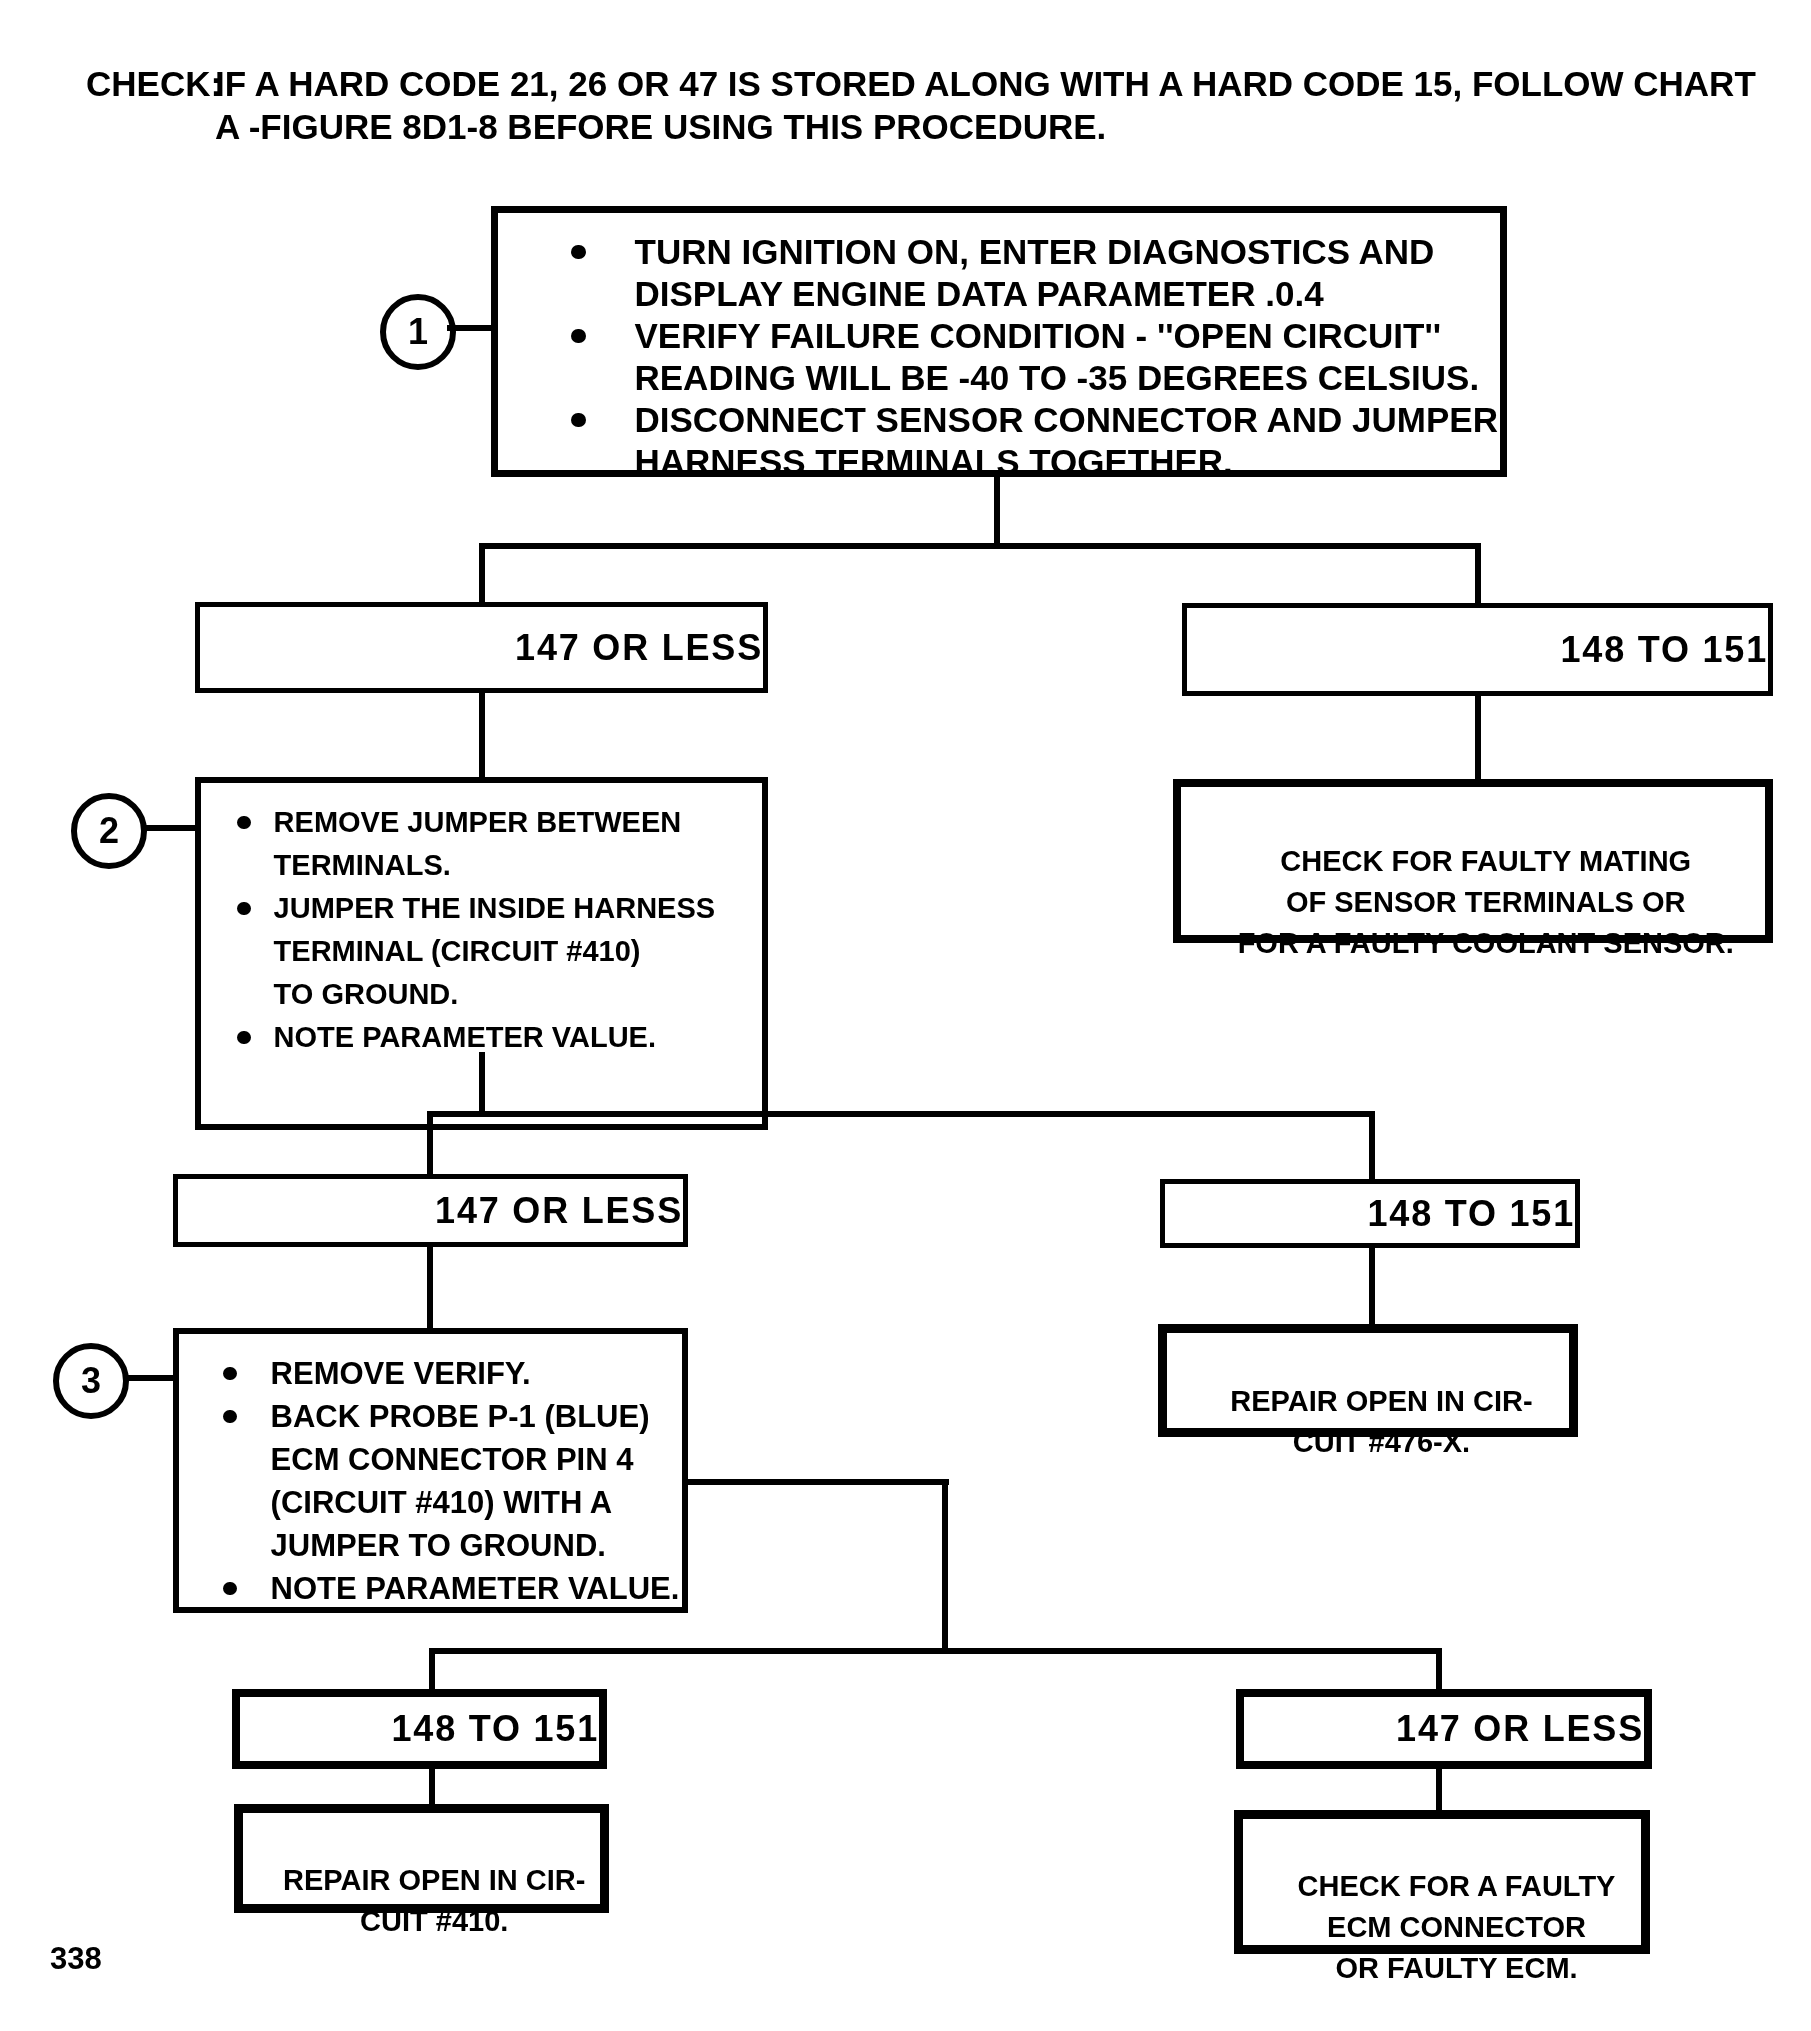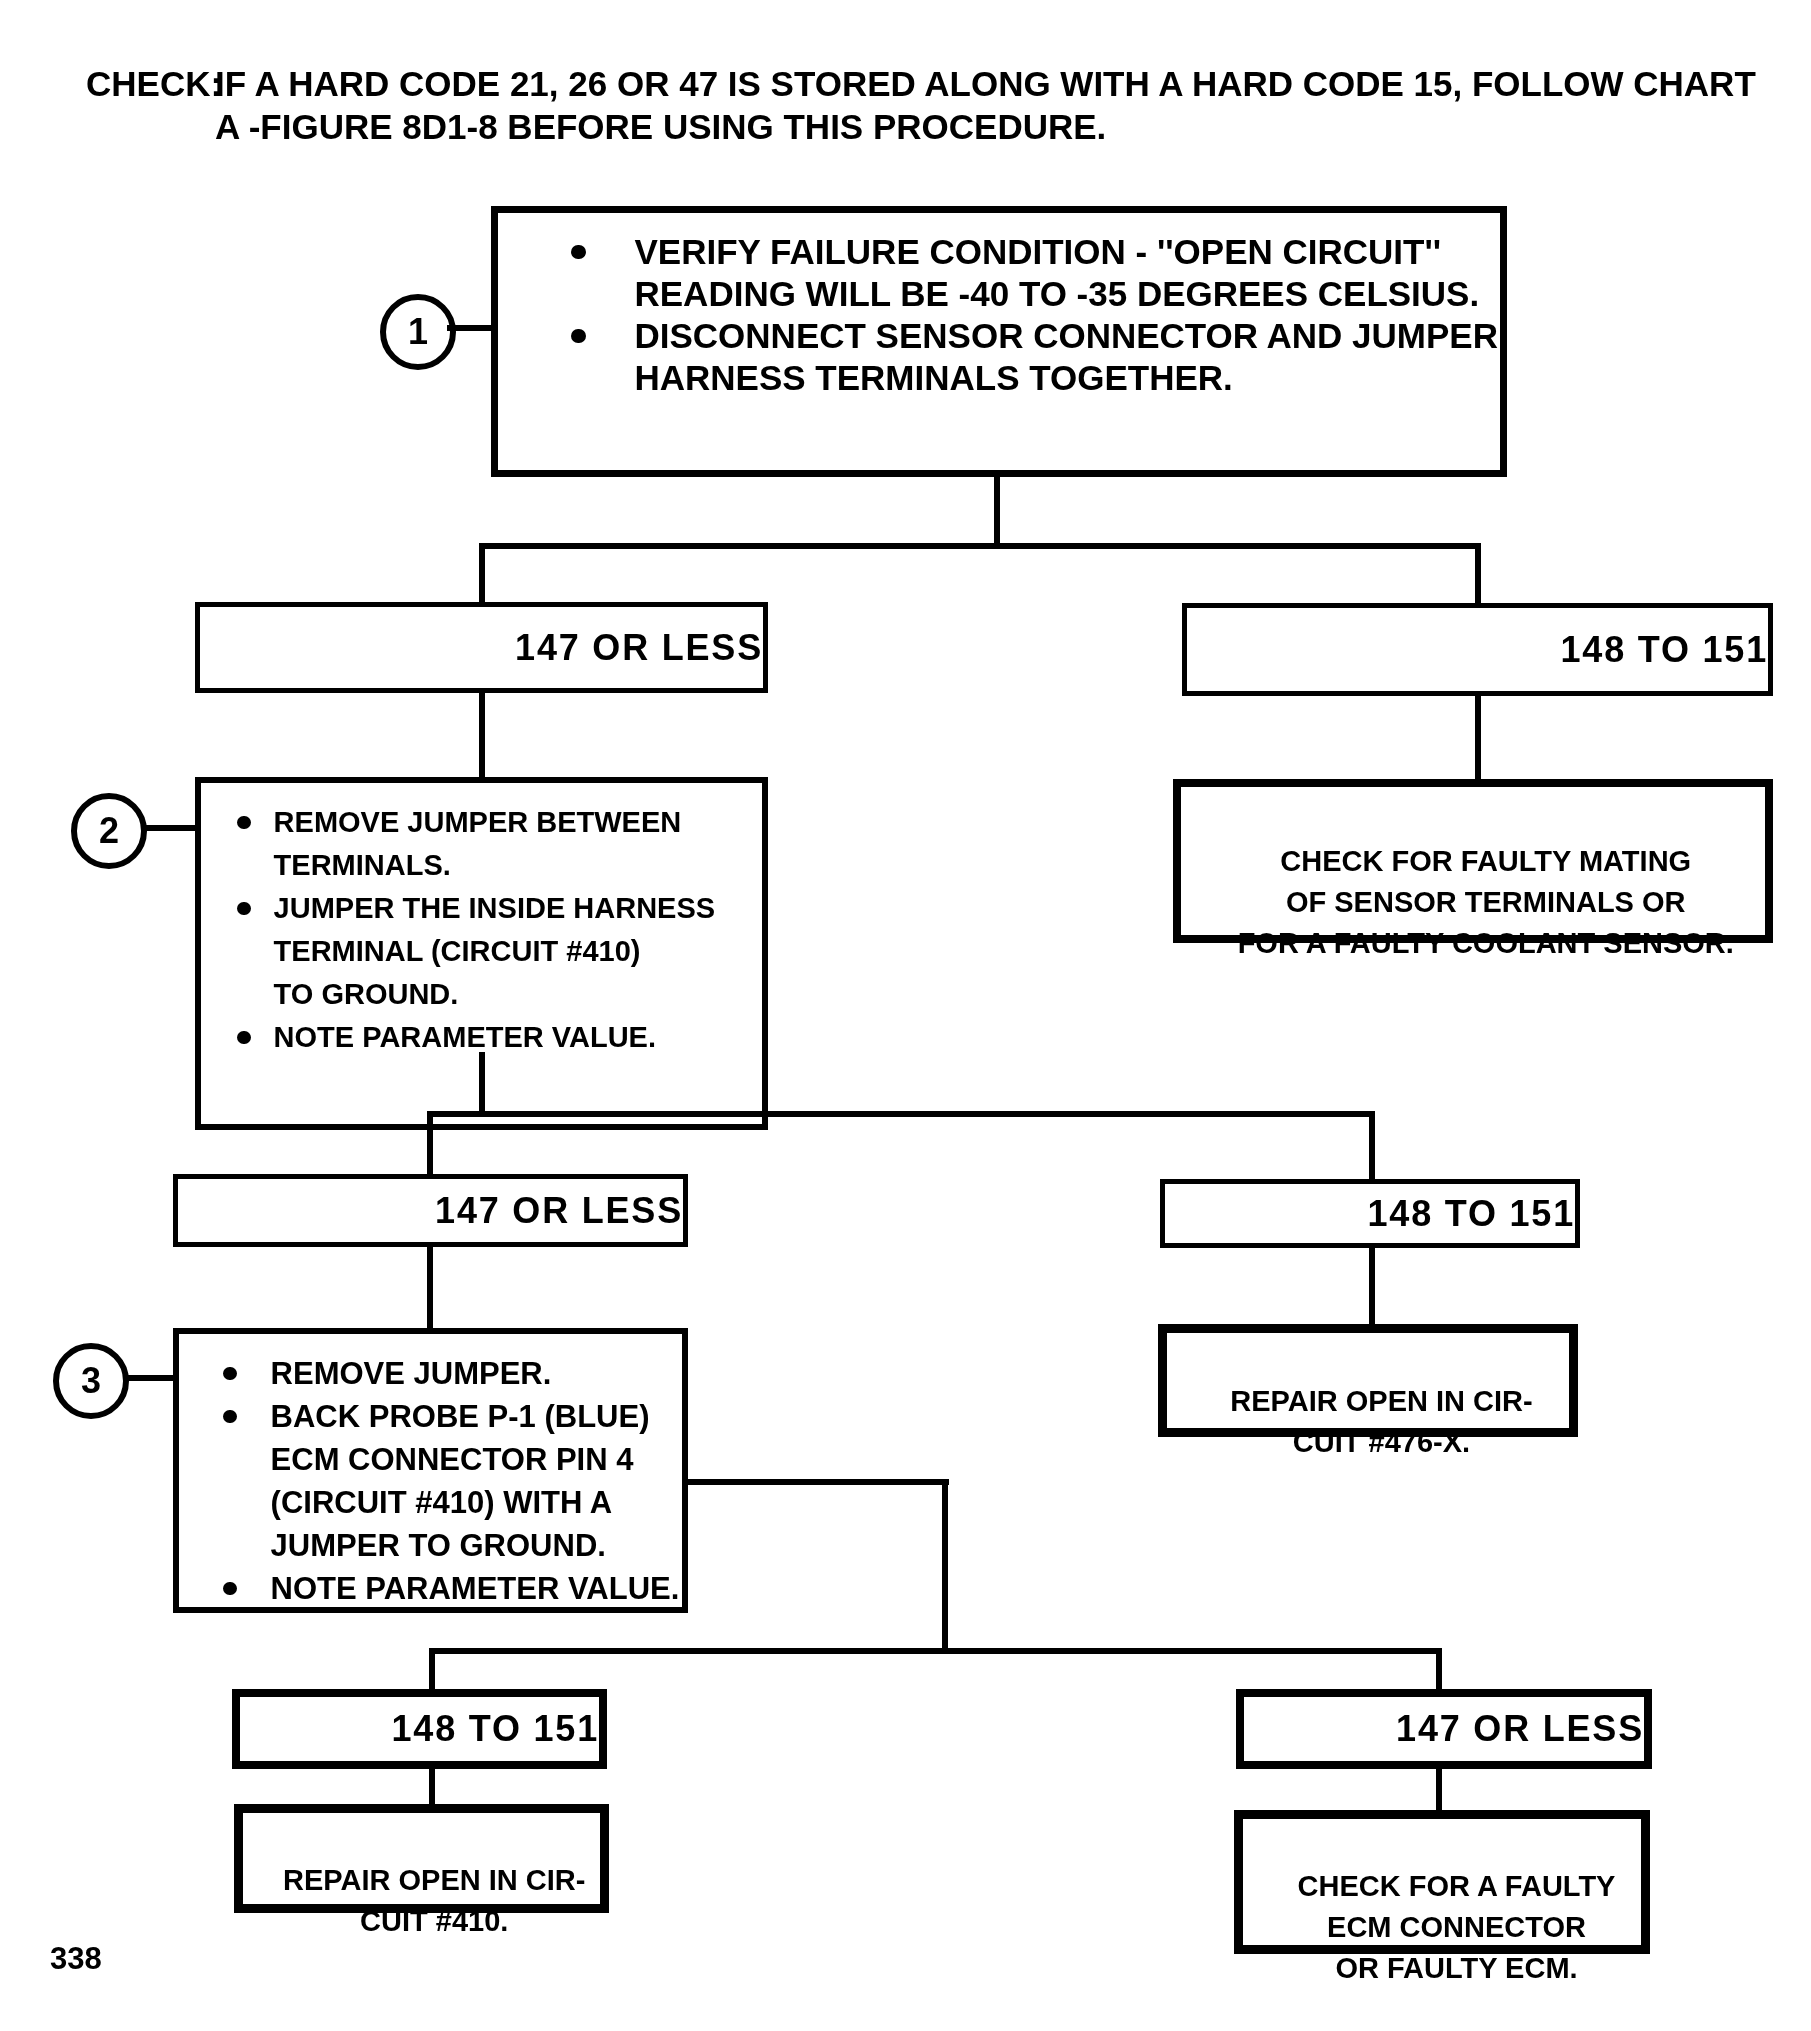--- a/index.html
+++ b/index.html
@@ -49,20 +49,25 @@
     <div class="note-body">IF A HARD CODE 21, 26 OR 47 IS STORED ALONG WITH A HARD CODE 15, FOLLOW CHART
 A -FIGURE 8D1-8 BEFORE USING THIS PROCEDURE.</div>
   </div>
 
   <div class="step-circle" style="left:380px; top:294px;">
     <span>1</span>
   </div>
   <div class="hline" style="left:447px; top:325px; width:51px;"></div>
 
   <div class="fbox step1-box" style="left:491px; top:206px; width:1016px; height:271px;">
+    <div class="bullet-item">
+      <span class="dot"></span>
+      <span class="btext">TURN IGNITION ON, ENTER DIAGNOSTICS AND
+DISPLAY ENGINE DATA PARAMETER .0.4</span>
+    </div>
     <div class="bullet-item">
       <span class="dot"></span>
       <span class="btext">VERIFY FAILURE CONDITION - ''OPEN CIRCUIT''
 READING WILL BE -40 TO -35 DEGREES CELSIUS.</span>
     </div>
     <div class="bullet-item">
       <span class="dot"></span>
       <span class="btext">DISCONNECT SENSOR CONNECTOR AND JUMPER
 HARNESS TERMINALS TOGETHER.</span>
     </div>
@@ -128,21 +133,21 @@
   <div class="vline" style="left:1369px; top:1246px; height:79px;"></div>
 
   <div class="step-circle" style="left:53px; top:1343px;">
     <span>3</span>
   </div>
   <div class="hline" style="left:123px; top:1375px; width:53px;"></div>
 
   <div class="fbox step3-box" style="left:173px; top:1328px; width:515px; height:285px;">
     <div class="bullet-item">
       <span class="dot"></span>
-      <span class="btext">REMOVE JUMPER.</span>
+      <span class="btext">REMOVE VERIFY.</span>
     </div>
     <div class="bullet-item">
       <span class="dot"></span>
       <span class="btext">BACK PROBE P-1 (BLUE)
 ECM CONNECTOR PIN 4
 (CIRCUIT #410) WITH A
 JUMPER TO GROUND.</span>
     </div>
     <div class="bullet-item">
       <span class="dot"></span>

